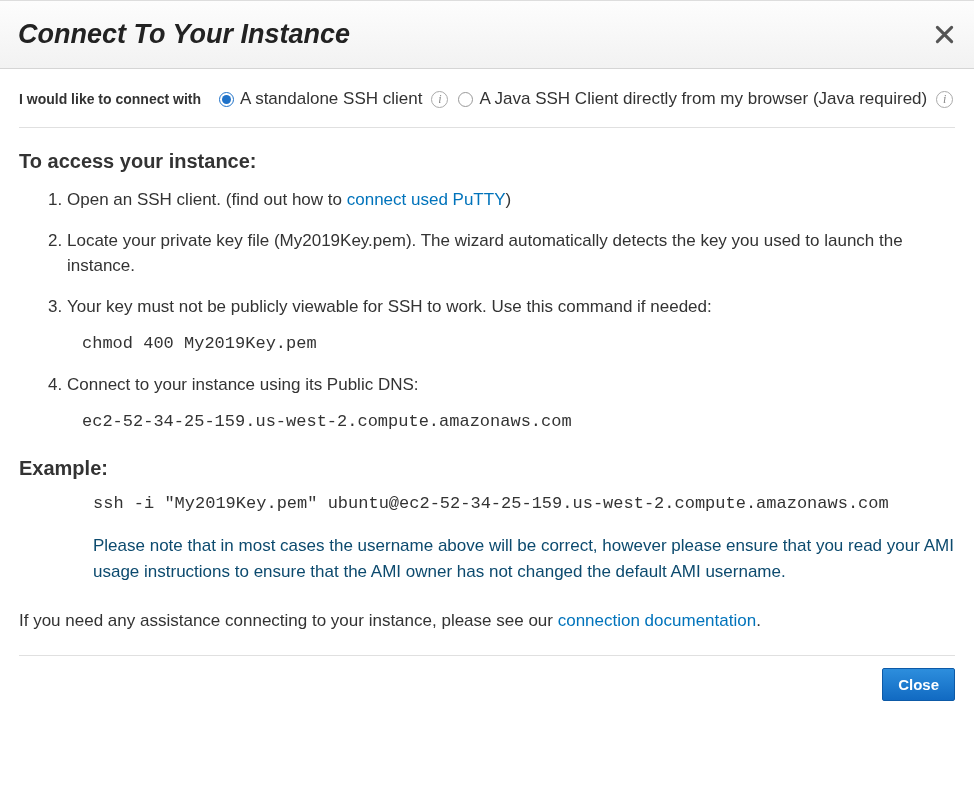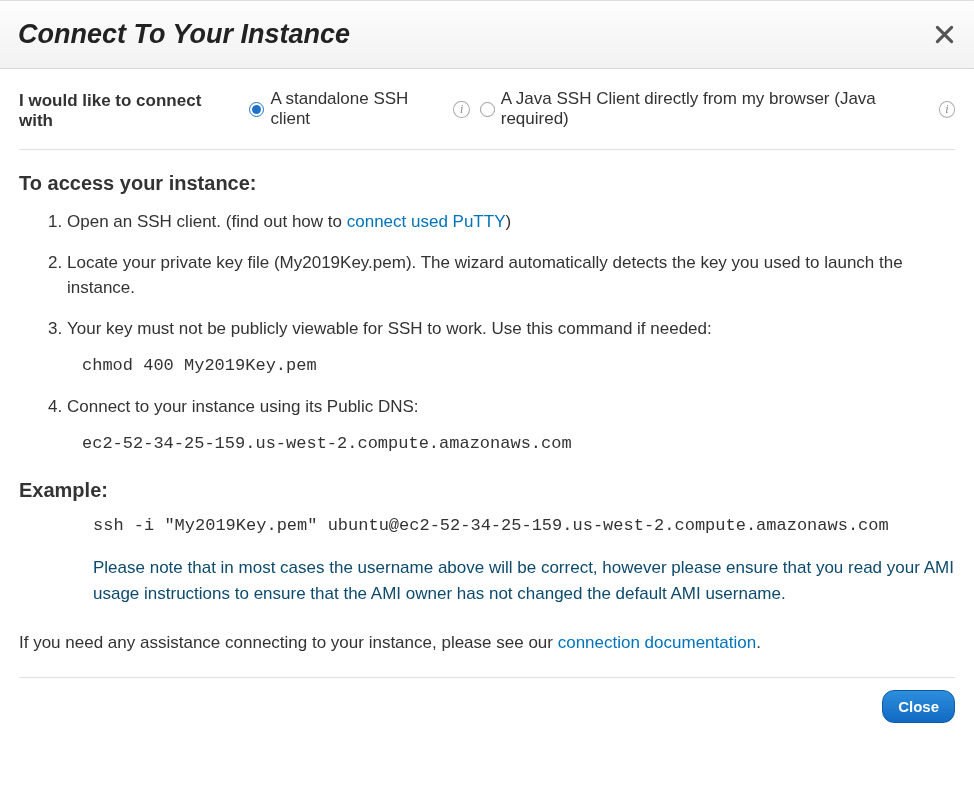--- a/index.html
+++ b/index.html
@@ -40,21 +40,21 @@
       display: flex;
       align-items: flex-start;
       gap: 18px;
       padding-bottom: 18px;
       border-bottom: 1px solid #e0e0e0;
     }
     .connect-label {
       font-weight: 600;
       color: #333;
       padding-top: 2px;
-      font-size: 17px;
+      font-size: 14px;
     }
     .radio-group {
       display: flex;
       flex-direction: row;
       gap: 10px;
     }
     .radio-option {
       display: flex;
       align-items: center;
       gap: 6px;
@@ -155,21 +155,21 @@
       justify-content: flex-end;
       padding: 12px 19px 14px 19px;
     }
     .close-button {
       background: linear-gradient(to bottom, #2d8edd, #116ac2);
       border: 1px solid #0d5aa7;
       color: #fff;
       font-weight: 600;
       font-size: 15px;
       padding: 7px 15px;
-      border-radius: 12px;
+      border-radius: 2px;
       cursor: pointer;
       text-align: center;
     }
   </style>
 </head>
 <body>
 
 <div class="dialog-header">
   <div class="dialog-title">Connect To Your Instance</div>
   <div class="close-x">

